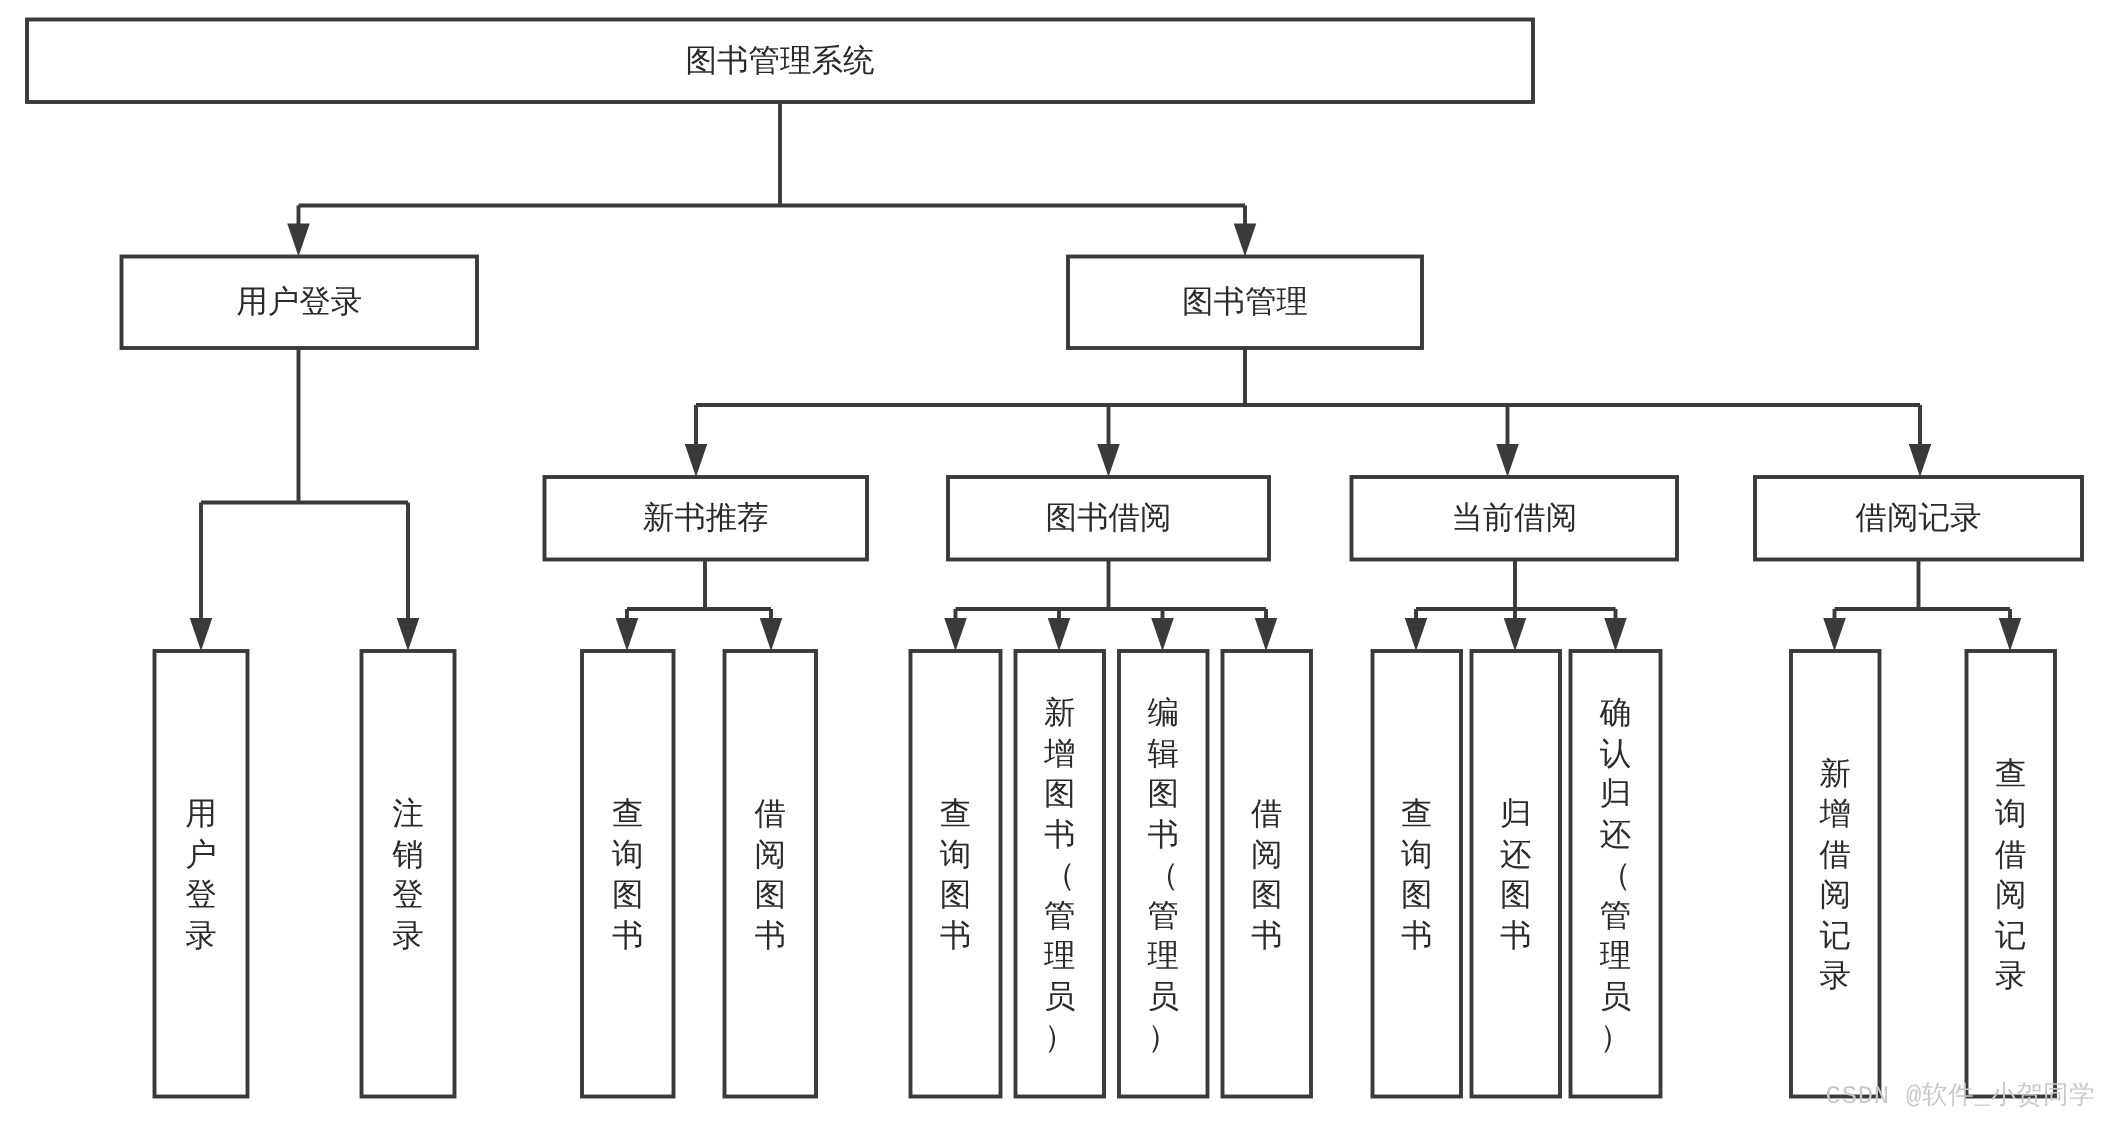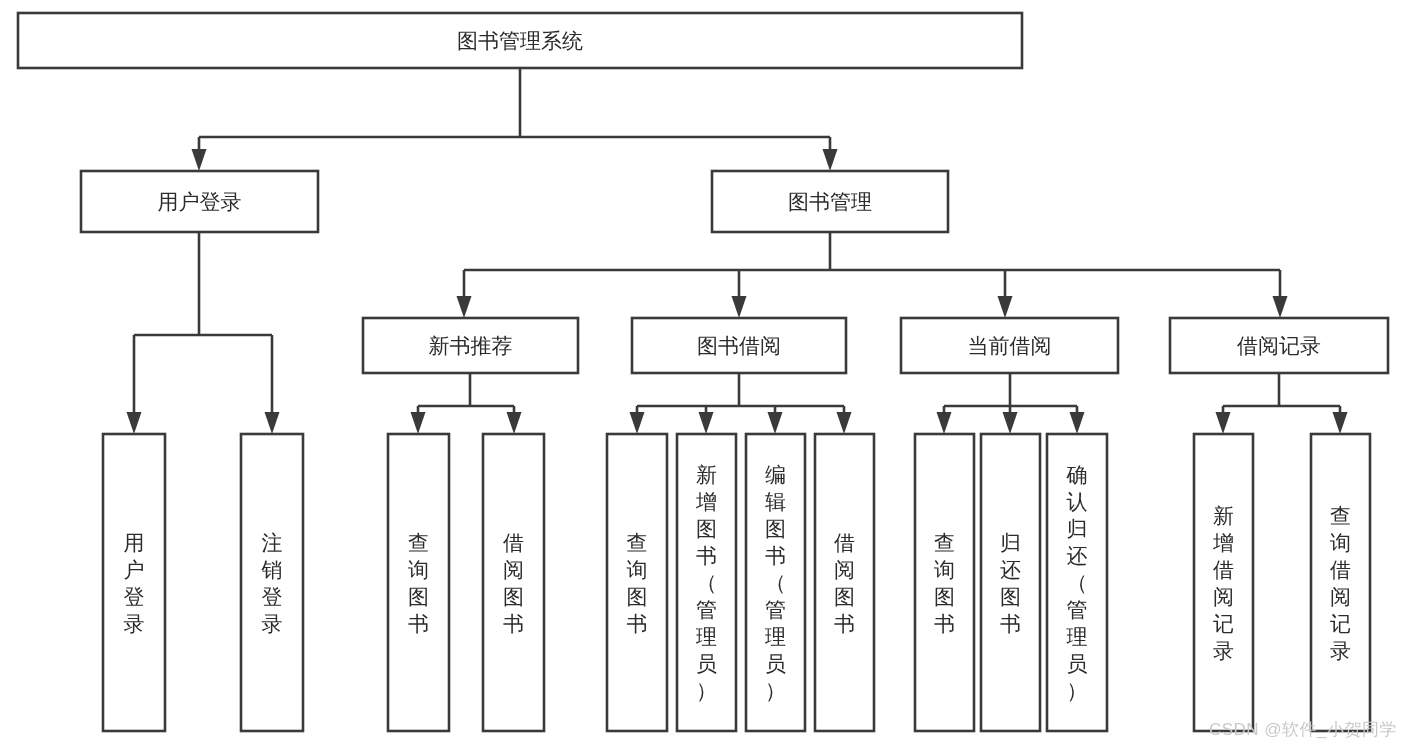--- a/index.html
+++ b/index.html
@@ -53,21 +53,21 @@
     stroke-linecap: butt;
   }
   .arrow-head {
     fill: #3a3a3a;
     stroke: none;
   }
   .watermark {
     position: absolute;
     right: 8px;
     bottom: 6px;
-    font-family: Liberation Sans, sans-serif;
+    font-family: Liberation Mono, monospace;
     font-size: 17px;
     color: #c9c9c9;
     letter-spacing: 0.5px;
     white-space: nowrap;
     user-select: none;
   }
 </style>
 </head>
 <body>
 

